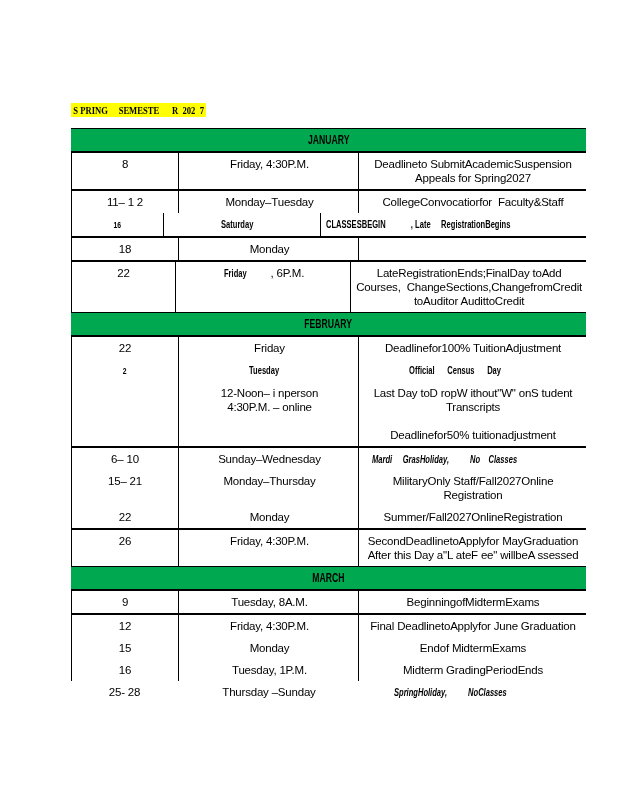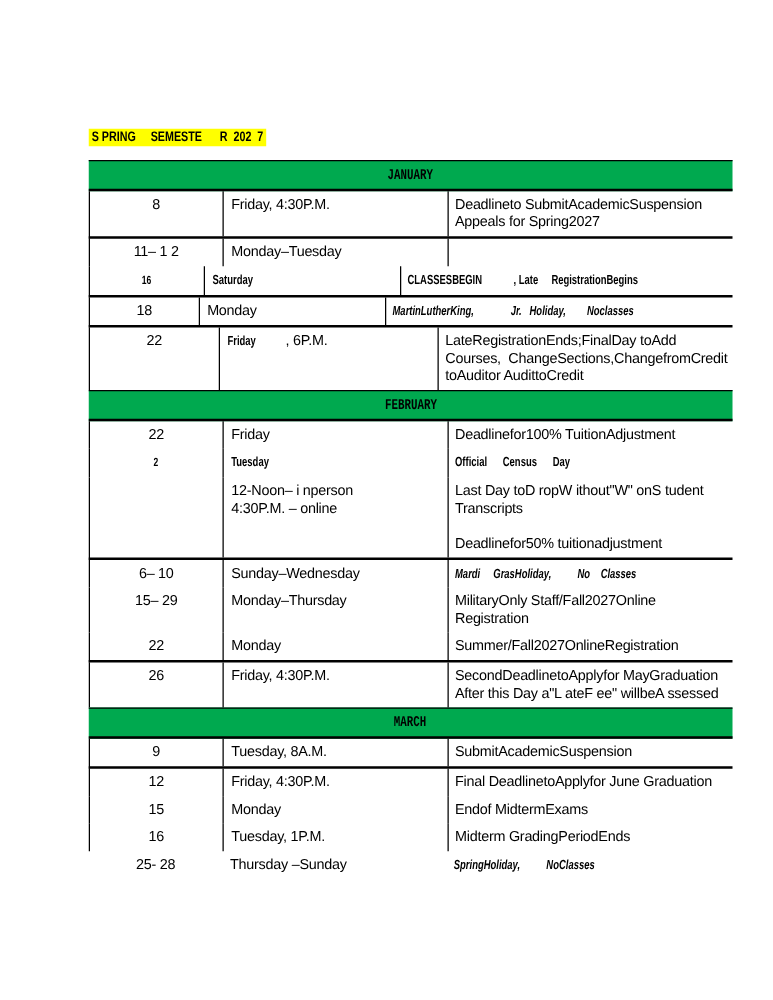--- a/index.html
+++ b/index.html
@@ -1,42 +1,42 @@
 <!DOCTYPE html>
 <html><head>
 <meta charset="utf-8">
 <style>
   html,body{margin:0;padding:0;background:#ffffff;}
   body{width:618px;height:800px;font-family:"Liberation Sans",sans-serif;color:#000;overflow:hidden;}
   .page{position:relative;width:618px;height:800px;background:#fff;}
 
-  .title-wrap{position:absolute;left:71px;top:100px;}
+  .title-wrap{position:absolute;left:71px;top:100px;font-family:Liberation Serif, serif;}
   .title-text{
     display:inline-block;background:#ffff00;font-weight:bold;font-size:11px;
     line-height:14px;white-space:pre;padding:0 3px;
     transform:scaleX(0.78);transform-origin:0 50%;
   }
 
   .cal{position:absolute;left:71px;top:128px;width:515px;}
 
   .month-bar{
     background:#00A94F;height:22px;border-top:1px solid #000;border-bottom:2px solid #000;
-    display:flex;align-items:center;justify-content:center;font-family:Liberation Mono, monospace;
+    display:flex;align-items:center;justify-content:center;
   }
   .month-name{
     display:inline-block;font-weight:bold;font-size:12px;letter-spacing:0;
     transform:scaleX(0.72);transform-origin:50% 50%;
   }
 
   .row{display:flex;border-left:1px solid #000;align-items:stretch;}
   .row.hb{border-bottom:2px solid #000;}
   .row.outside{border-left:none;}
   .row.outside .c1,.row.outside .c2{border-right:none;}
 
-  .cell{box-sizing:border-box;padding:4px 4px 4px;}
+  .cell{box-sizing:border-box;padding:4px 4px 4px;text-align:center;}
   .c1{width:107px;text-align:center;border-right:1px solid #000;padding-left:0;padding-right:0;}
   .c2{width:180px;border-right:1px solid #000;padding-left:6px;}
   .c3{flex:1;padding-left:5px;}
 
   .line{white-space:pre;line-height:14px;min-height:14px;font-size:11.5px;letter-spacing:-0.2px;}
   .line.blank{min-height:14px;}
 
   .seg{}
   .cond{
     display:inline-block;font-weight:bold;font-size:10.5px;letter-spacing:0;
@@ -70,41 +70,41 @@
           <div class="line"><span class="seg">Appeals for Spring2027</span></div>
         </div>
       </div>
       <div class="row">
         <div class="cell c1">
           <div class="line"><span class="seg">11– 1 2</span></div>
         </div>
         <div class="cell c2">
           <div class="line"><span class="seg">Monday–Tuesday</span></div>
         </div>
+        <div class="cell c3">
+          <div class="line"><span class="seg">CollegeConvocatiorfor  Faculty&amp;Staff</span></div>
+        </div>
       </div>
       <div class="row hb">
         <div class="cell c1">
           <div class="line"><span class="seg cond small">16</span></div>
         </div>
         <div class="cell c2">
           <div class="line"><span class="seg cond">Saturday</span></div>
         </div>
         <div class="cell c3">
           <div class="line"><span class="seg cond">CLASSESBEGIN            , Late     RegistrationBegins</span></div>
         </div>
       </div>
       <div class="row hb">
         <div class="cell c1">
           <div class="line"><span class="seg">18</span></div>
         </div>
         <div class="cell c2">
           <div class="line"><span class="seg">Monday</span></div>
-        </div>
-        <div class="cell c3">
-          <div class="line"><span class="seg cond italic">MartinLutherKing,              Jr.   Holiday,        Noclasses</span></div>
         </div>
       </div>
       <div class="row">
         <div class="cell c1">
           <div class="line"><span class="seg">22</span></div>
         </div>
         <div class="cell c2">
           <div class="line"><span class="seg cond">Friday</span><span class="seg">     , 6P.M.</span></div>
         </div>
         <div class="cell c3">
@@ -157,21 +157,21 @@
         </div>
         <div class="cell c2">
           <div class="line"><span class="seg">Sunday–Wednesday</span></div>
         </div>
         <div class="cell c3">
           <div class="line"><span class="seg cond italic">Mardi     GrasHoliday,          No    Classes</span></div>
         </div>
       </div>
       <div class="row">
         <div class="cell c1">
-          <div class="line"><span class="seg">15– 29</span></div>
+          <div class="line"><span class="seg">15– 21</span></div>
         </div>
         <div class="cell c2">
           <div class="line"><span class="seg">Monday–Thursday</span></div>
         </div>
         <div class="cell c3">
           <div class="line"><span class="seg">MilitaryOnly Staff/Fall2027Online</span></div>
           <div class="line"><span class="seg">Registration</span></div>
         </div>
       </div>
       <div class="row hb">
@@ -201,21 +201,21 @@
         <span class="month-name">MARCH</span>
       </div>
       <div class="row hb">
         <div class="cell c1">
           <div class="line"><span class="seg">9</span></div>
         </div>
         <div class="cell c2">
           <div class="line"><span class="seg">Tuesday, 8A.M.</span></div>
         </div>
         <div class="cell c3">
-          <div class="line"><span class="seg">SubmitAcademicSuspension</span></div>
+          <div class="line"><span class="seg">BeginningofMidtermExams</span></div>
         </div>
       </div>
       <div class="row">
         <div class="cell c1">
           <div class="line"><span class="seg">12</span></div>
         </div>
         <div class="cell c2">
           <div class="line"><span class="seg">Friday, 4:30P.M.</span></div>
         </div>
         <div class="cell c3">

